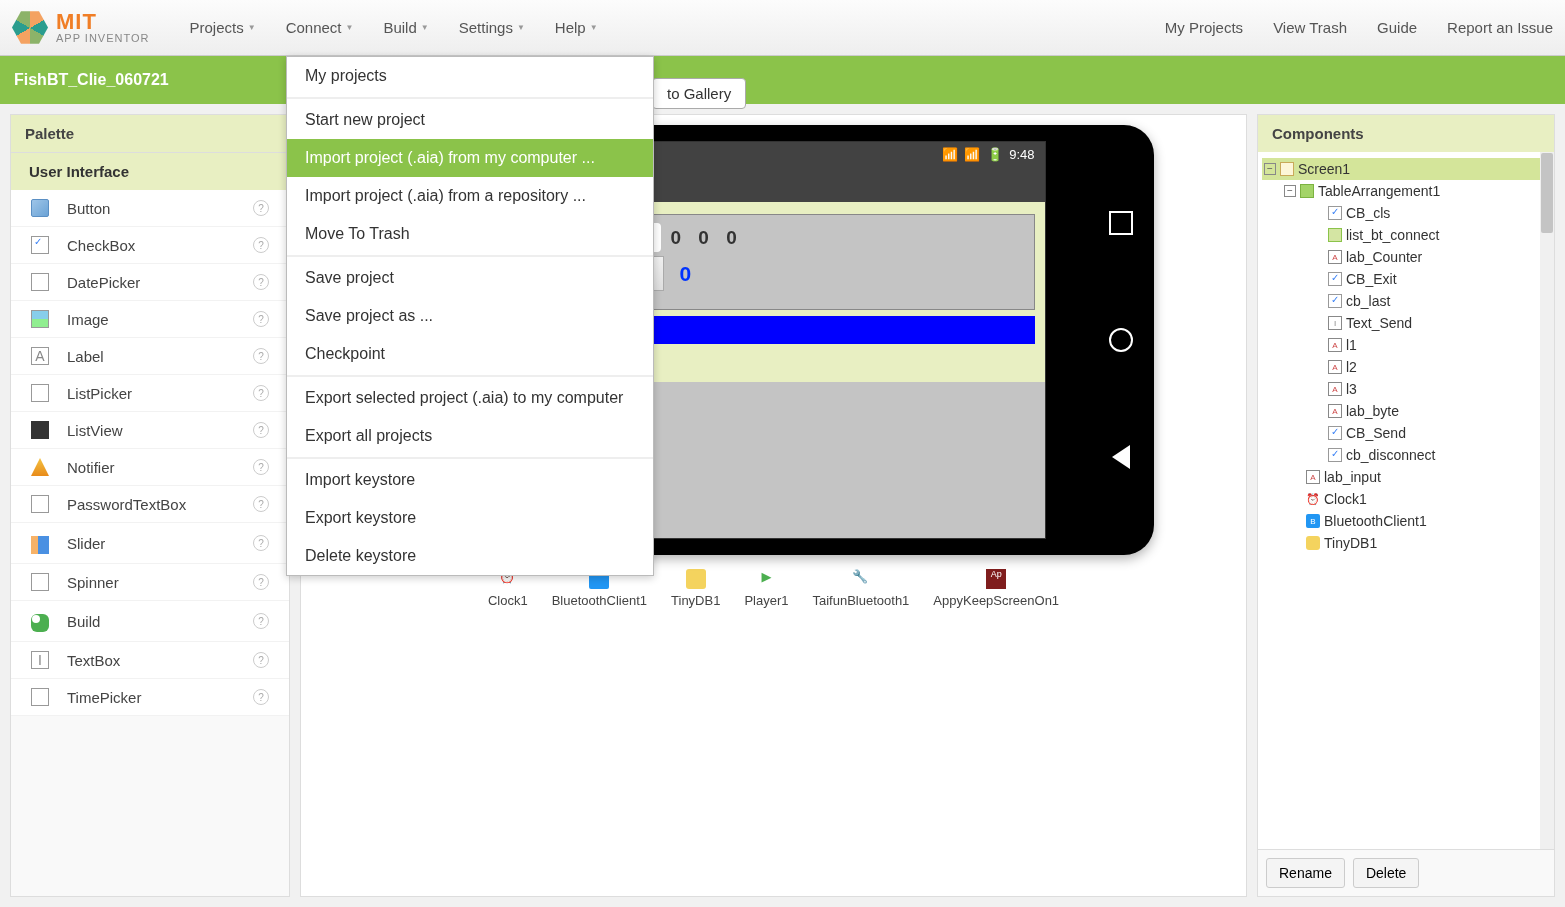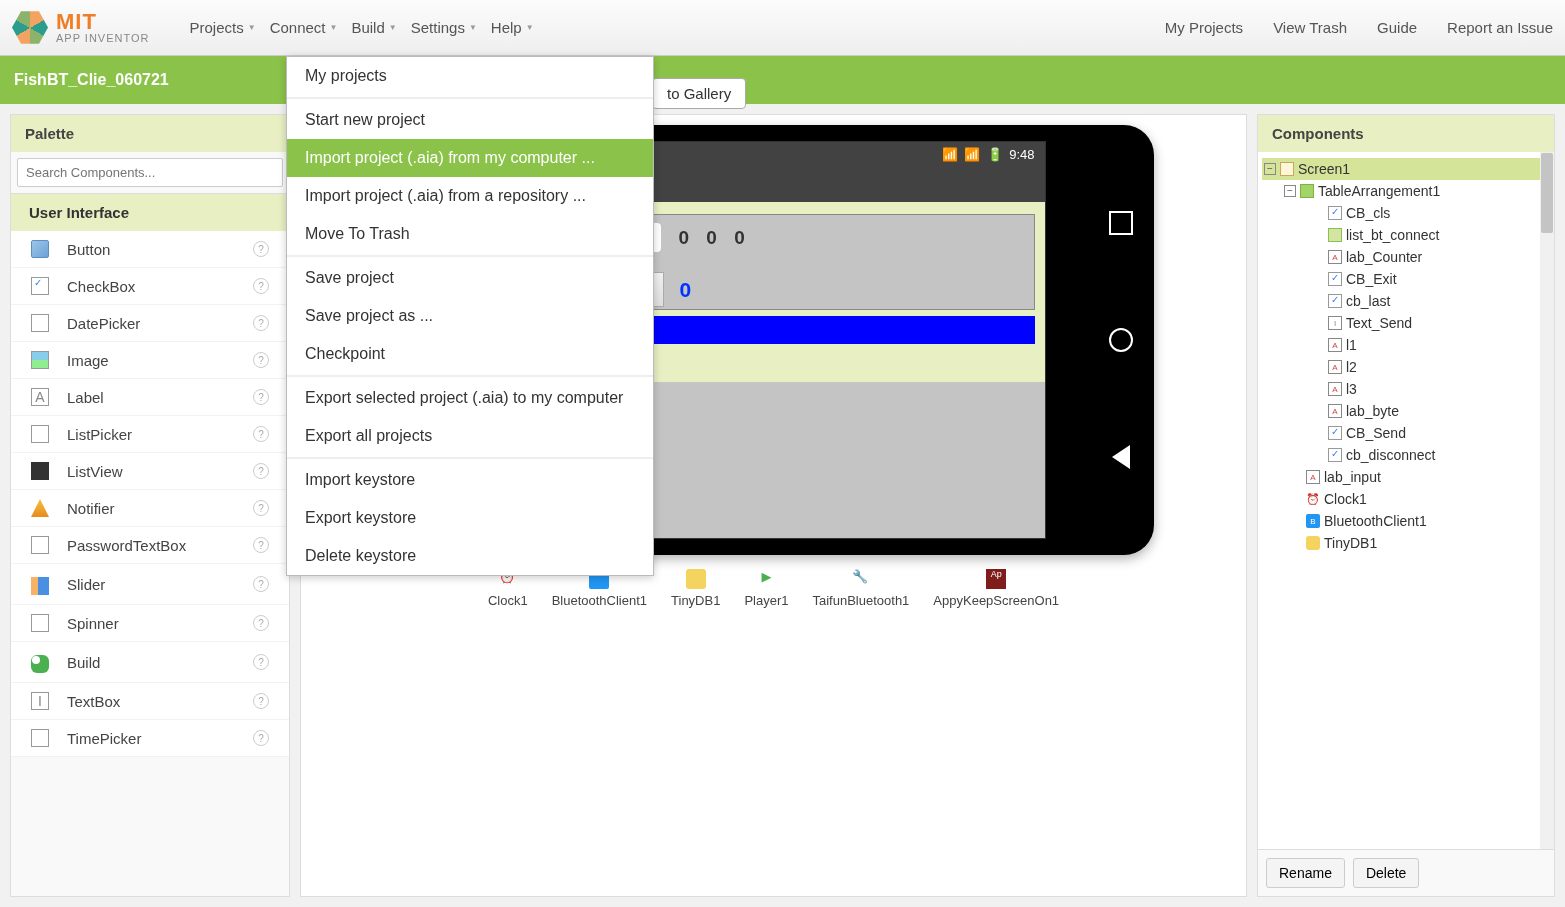--- a/index.html
+++ b/index.html
@@ -6,21 +6,21 @@
 body { background: #f1f1f1; font-size: 14px; color: #333; }
 
 
 .topbar { background: linear-gradient(#fcfcfc, #eeeeee); height: 56px; display: flex; align-items: center; padding: 0 12px; border-bottom: 1px solid #ccc; }
 .logo { display: flex; align-items: center; margin-right: 40px; }
 .logo-icon { width: 36px; height: 36px; background: conic-gradient(#f4a261 0 60deg, #2a9d8f 60deg 120deg, #8cb369 120deg 180deg, #f4a261 180deg 240deg, #2a9d8f 240deg 300deg, #8cb369 300deg 360deg); clip-path: polygon(25% 5%, 75% 5%, 100% 50%, 75% 95%, 25% 95%, 0% 50%); margin-right: 8px; }
 .logo-text { display: flex; flex-direction: column; line-height: 1; }
 .logo-mit { color: #f07e26; font-weight: bold; font-size: 22px; letter-spacing: 1px; }
 .logo-sub { color: #888; font-size: 11px; letter-spacing: 1px; }
 
-.nav-menu { display: flex; gap: 14px; font-size: 15px; color: #555; }
+.nav-menu { display: flex; gap: 30px; font-size: 15px; color: #555; }
 .nav-item { cursor: pointer; display: flex; align-items: center; gap: 4px; }
 .nav-item .caret { font-size: 8px; color: #999; }
 
 .nav-right { margin-left: auto; display: flex; gap: 30px; font-size: 15px; color: #555; }
 .nav-right-item { cursor: pointer; }
 
 
 .projectbar { background: #8bc34a; height: 48px; display: flex; align-items: center; padding: 0 14px; color: #fff; font-size: 16px; font-weight: bold; }
 .projectbar .spacer { flex: 1; }
 .gallery-btn { background: #fff; color: #333; border: 1px solid #aaa; border-radius: 4px; padding: 6px 14px; font-size: 15px; font-weight: normal; cursor: pointer; }
@@ -41,21 +41,21 @@
 .palette-item .pi-help { width: 16px; height: 16px; border: 1px solid #ccc; border-radius: 50%; font-size: 10px; color: #aaa; display: flex; align-items: center; justify-content: center; }
 
 
 .viewer { flex: 1; background: #fff; position: relative; overflow: hidden; }
 .phone-frame { width: 760px; height: 430px; background: #000; border-radius: 30px; margin: 10px auto 0 auto; padding: 16px 60px 16px 50px; position: relative; box-shadow: 0 4px 12px rgba(0,0,0,0.3); }
 .phone-screen { background: #c4c4c4; width: 602px; height: 398px; position: relative; border: 1px solid #333; }
 .phone-status { background: #424242; height: 24px; display: flex; align-items: center; justify-content: flex-end; padding: 0 10px; color: #fff; font-size: 13px; gap: 6px; }
 .phone-status .wifi { color: #4fc3f7; }
 .phone-content { background: #e8efc2; padding: 12px 10px 6px 10px; height: 180px; }
 .phone-inner-box { background: #c4c4c4; border: 1px solid #888; padding: 8px; height: 96px; }
-.phone-row1 { display: flex; gap: 8px; align-items: center; margin-bottom: 20px; }
+.phone-row1 { display: flex; align-items: center; margin-bottom: 4px; }
 .phone-text-input { background: #fff; border-radius: 4px; padding: 6px 10px; width: 197px; font-weight: bold; font-size: 15px; }
 .phone-counter { font-weight: bold; font-size: 19px; letter-spacing: 6px; margin-left: 10px; }
 .phone-row2 { display: flex; gap: 10px; align-items: center; }
 .phone-send-btn { background: linear-gradient(#f0f0f0, #dfdfdf); border: 1px solid #aaa; padding: 8px 50px; font-size: 15px; font-weight:bold; cursor: pointer; width: 200px; text-align: center; }
 .phone-zero { color: #0033ff; font-weight: bold; font-size: 21px; margin-left: 6px; }
 .phone-bluebar { background: #0000ff; height: 28px; margin: 6px 0 0 0; }
 
 .phone-nav { position: absolute; right: 18px; top: 40px; bottom: 40px; width: 30px; display: flex; flex-direction: column; justify-content: space-around; align-items: center; }
 .phone-nav-btn { width: 24px; height: 24px; border: 2px solid #fff; }
 .phone-nav-btn.square { }
@@ -156,21 +156,20 @@
 
 <div class="projectbar">
   <span>FishBT_Clie_060721</span>
   <div class="spacer"></div>
 </div>
 
 <div class="main">
 
   <div class="panel palette">
     <div class="panel-header">Palette</div>
-    <input class="search-input" placeholder="Search Components..." style="">
     <div class="category">User Interface</div>
     <div class="palette-list">
       <div class="palette-item">
           <span class="pi-icon ic-btn"></span>
           <span class="pi-label">Button</span>
           <span class="pi-help">?</span>
         </div>
       <div class="palette-item">
           <span class="pi-icon ic-chk"></span>
           <span class="pi-label">CheckBox</span>

